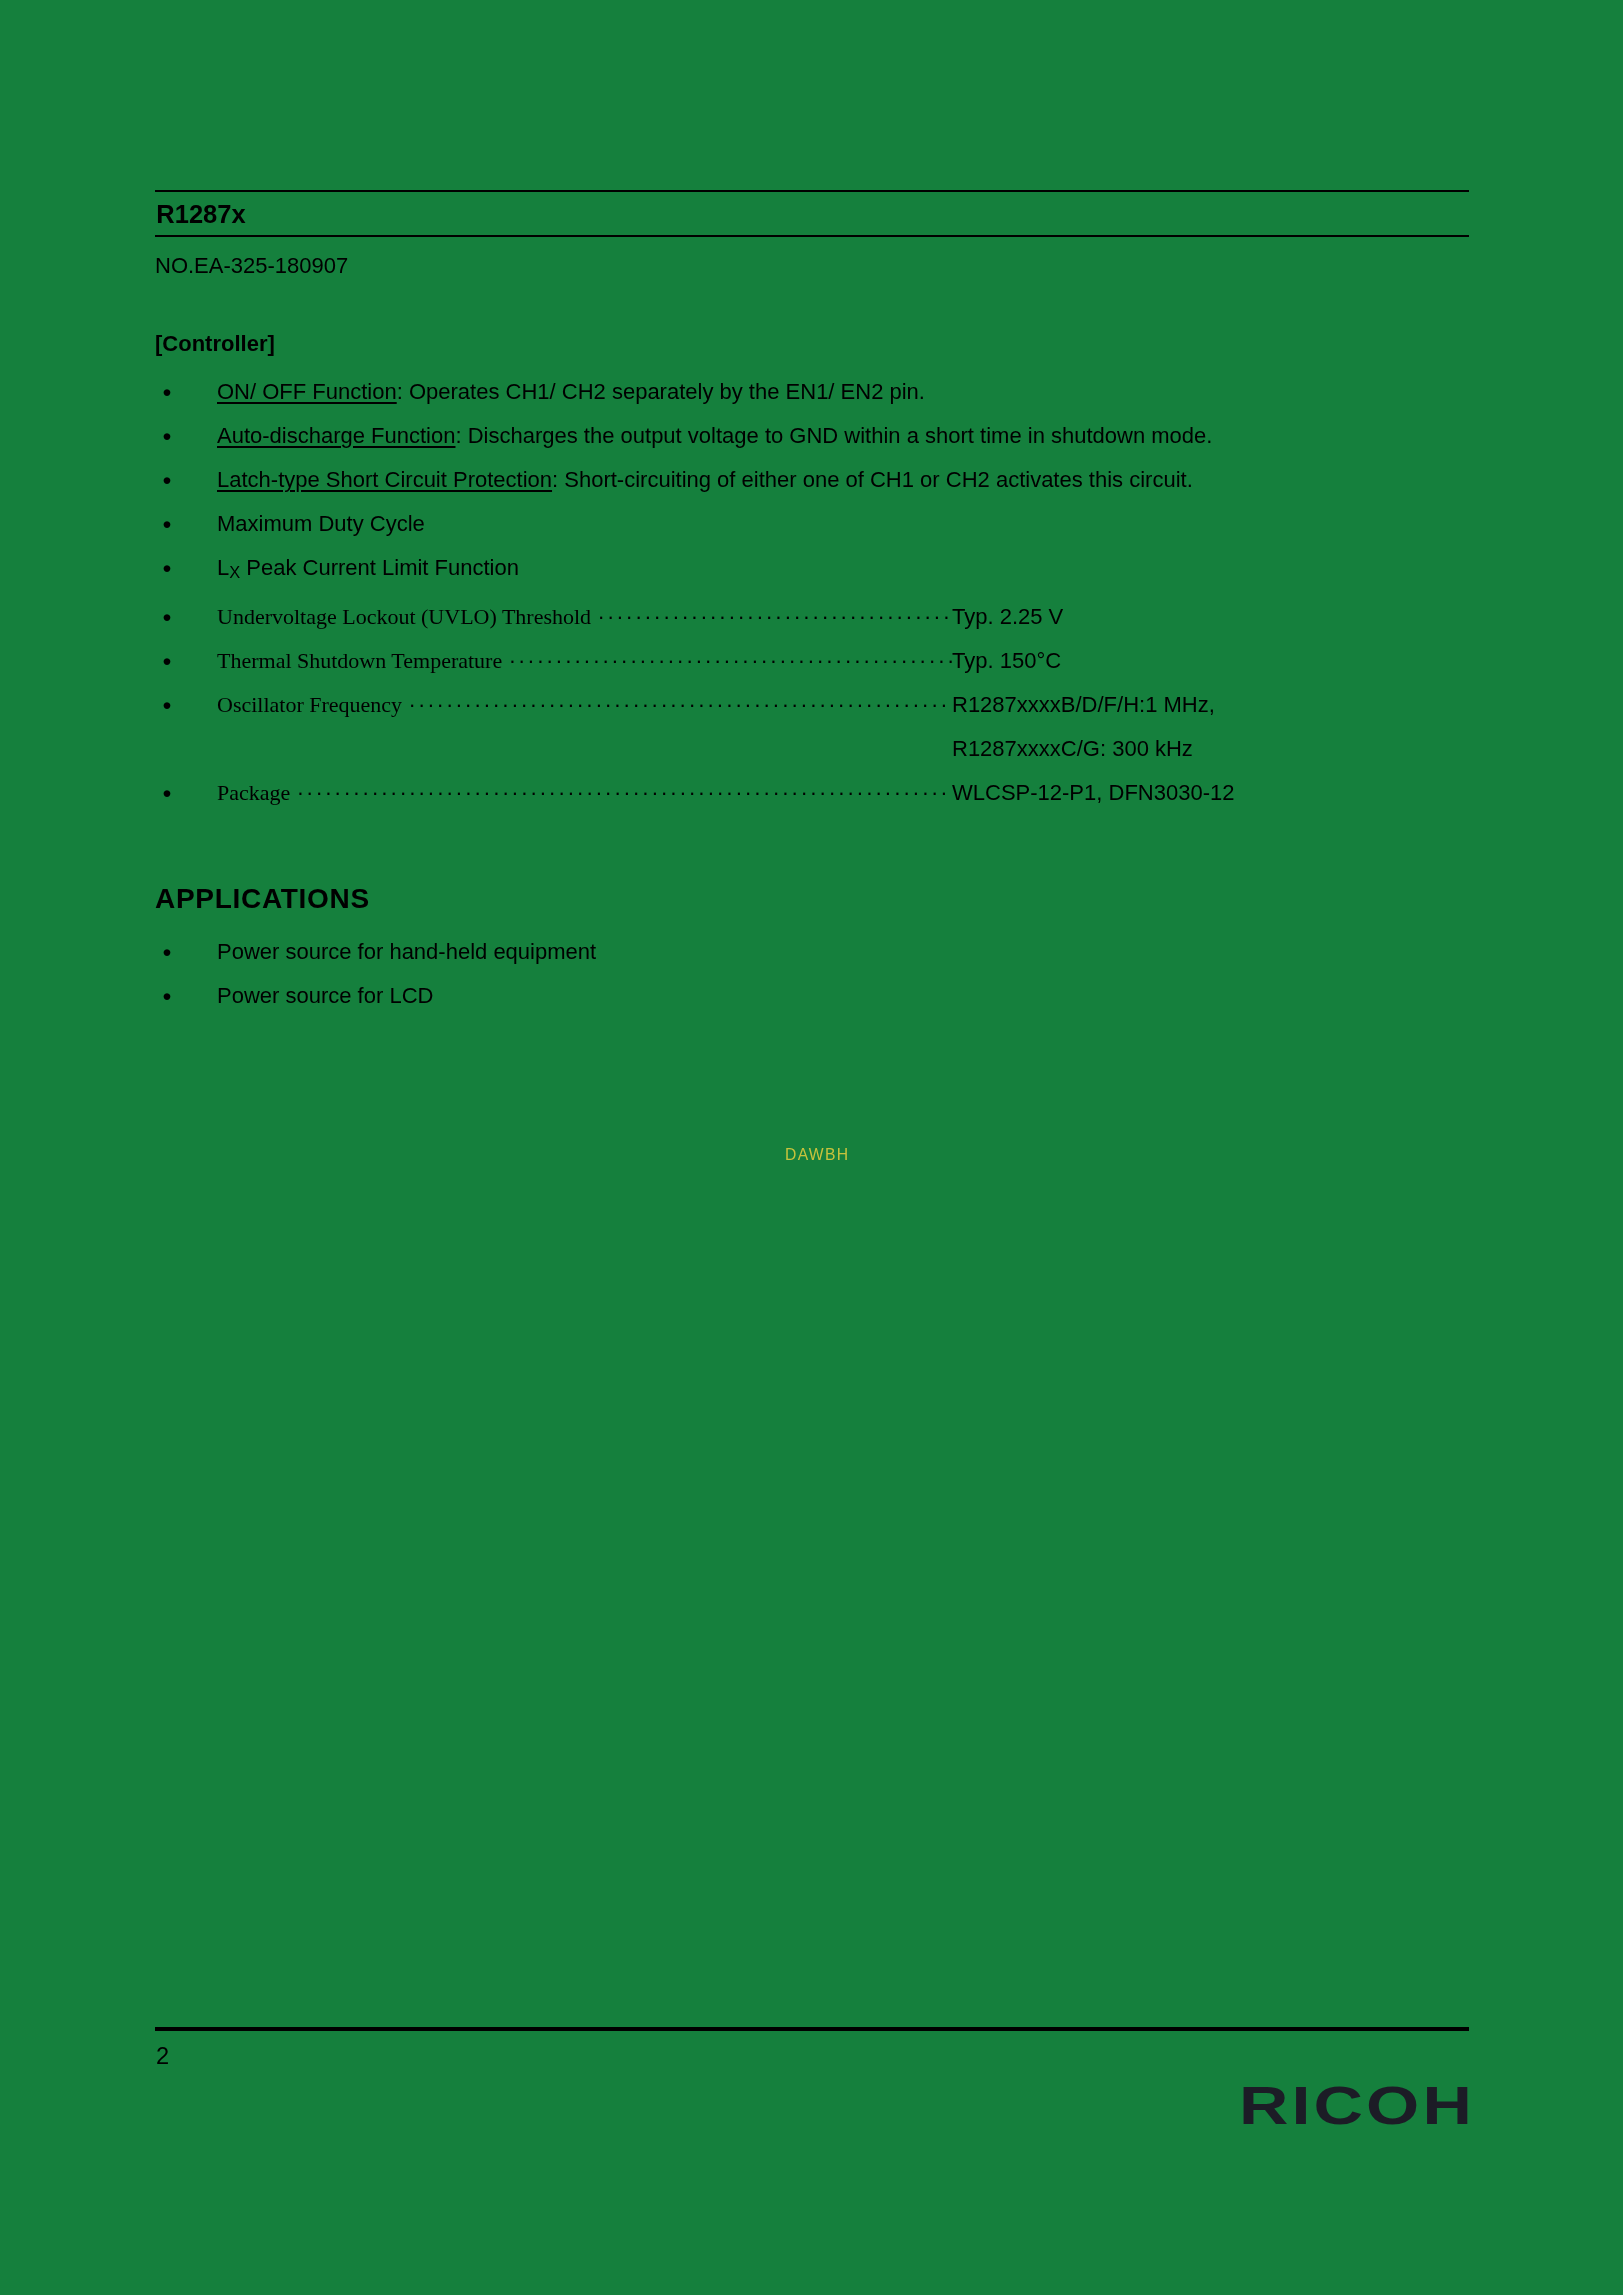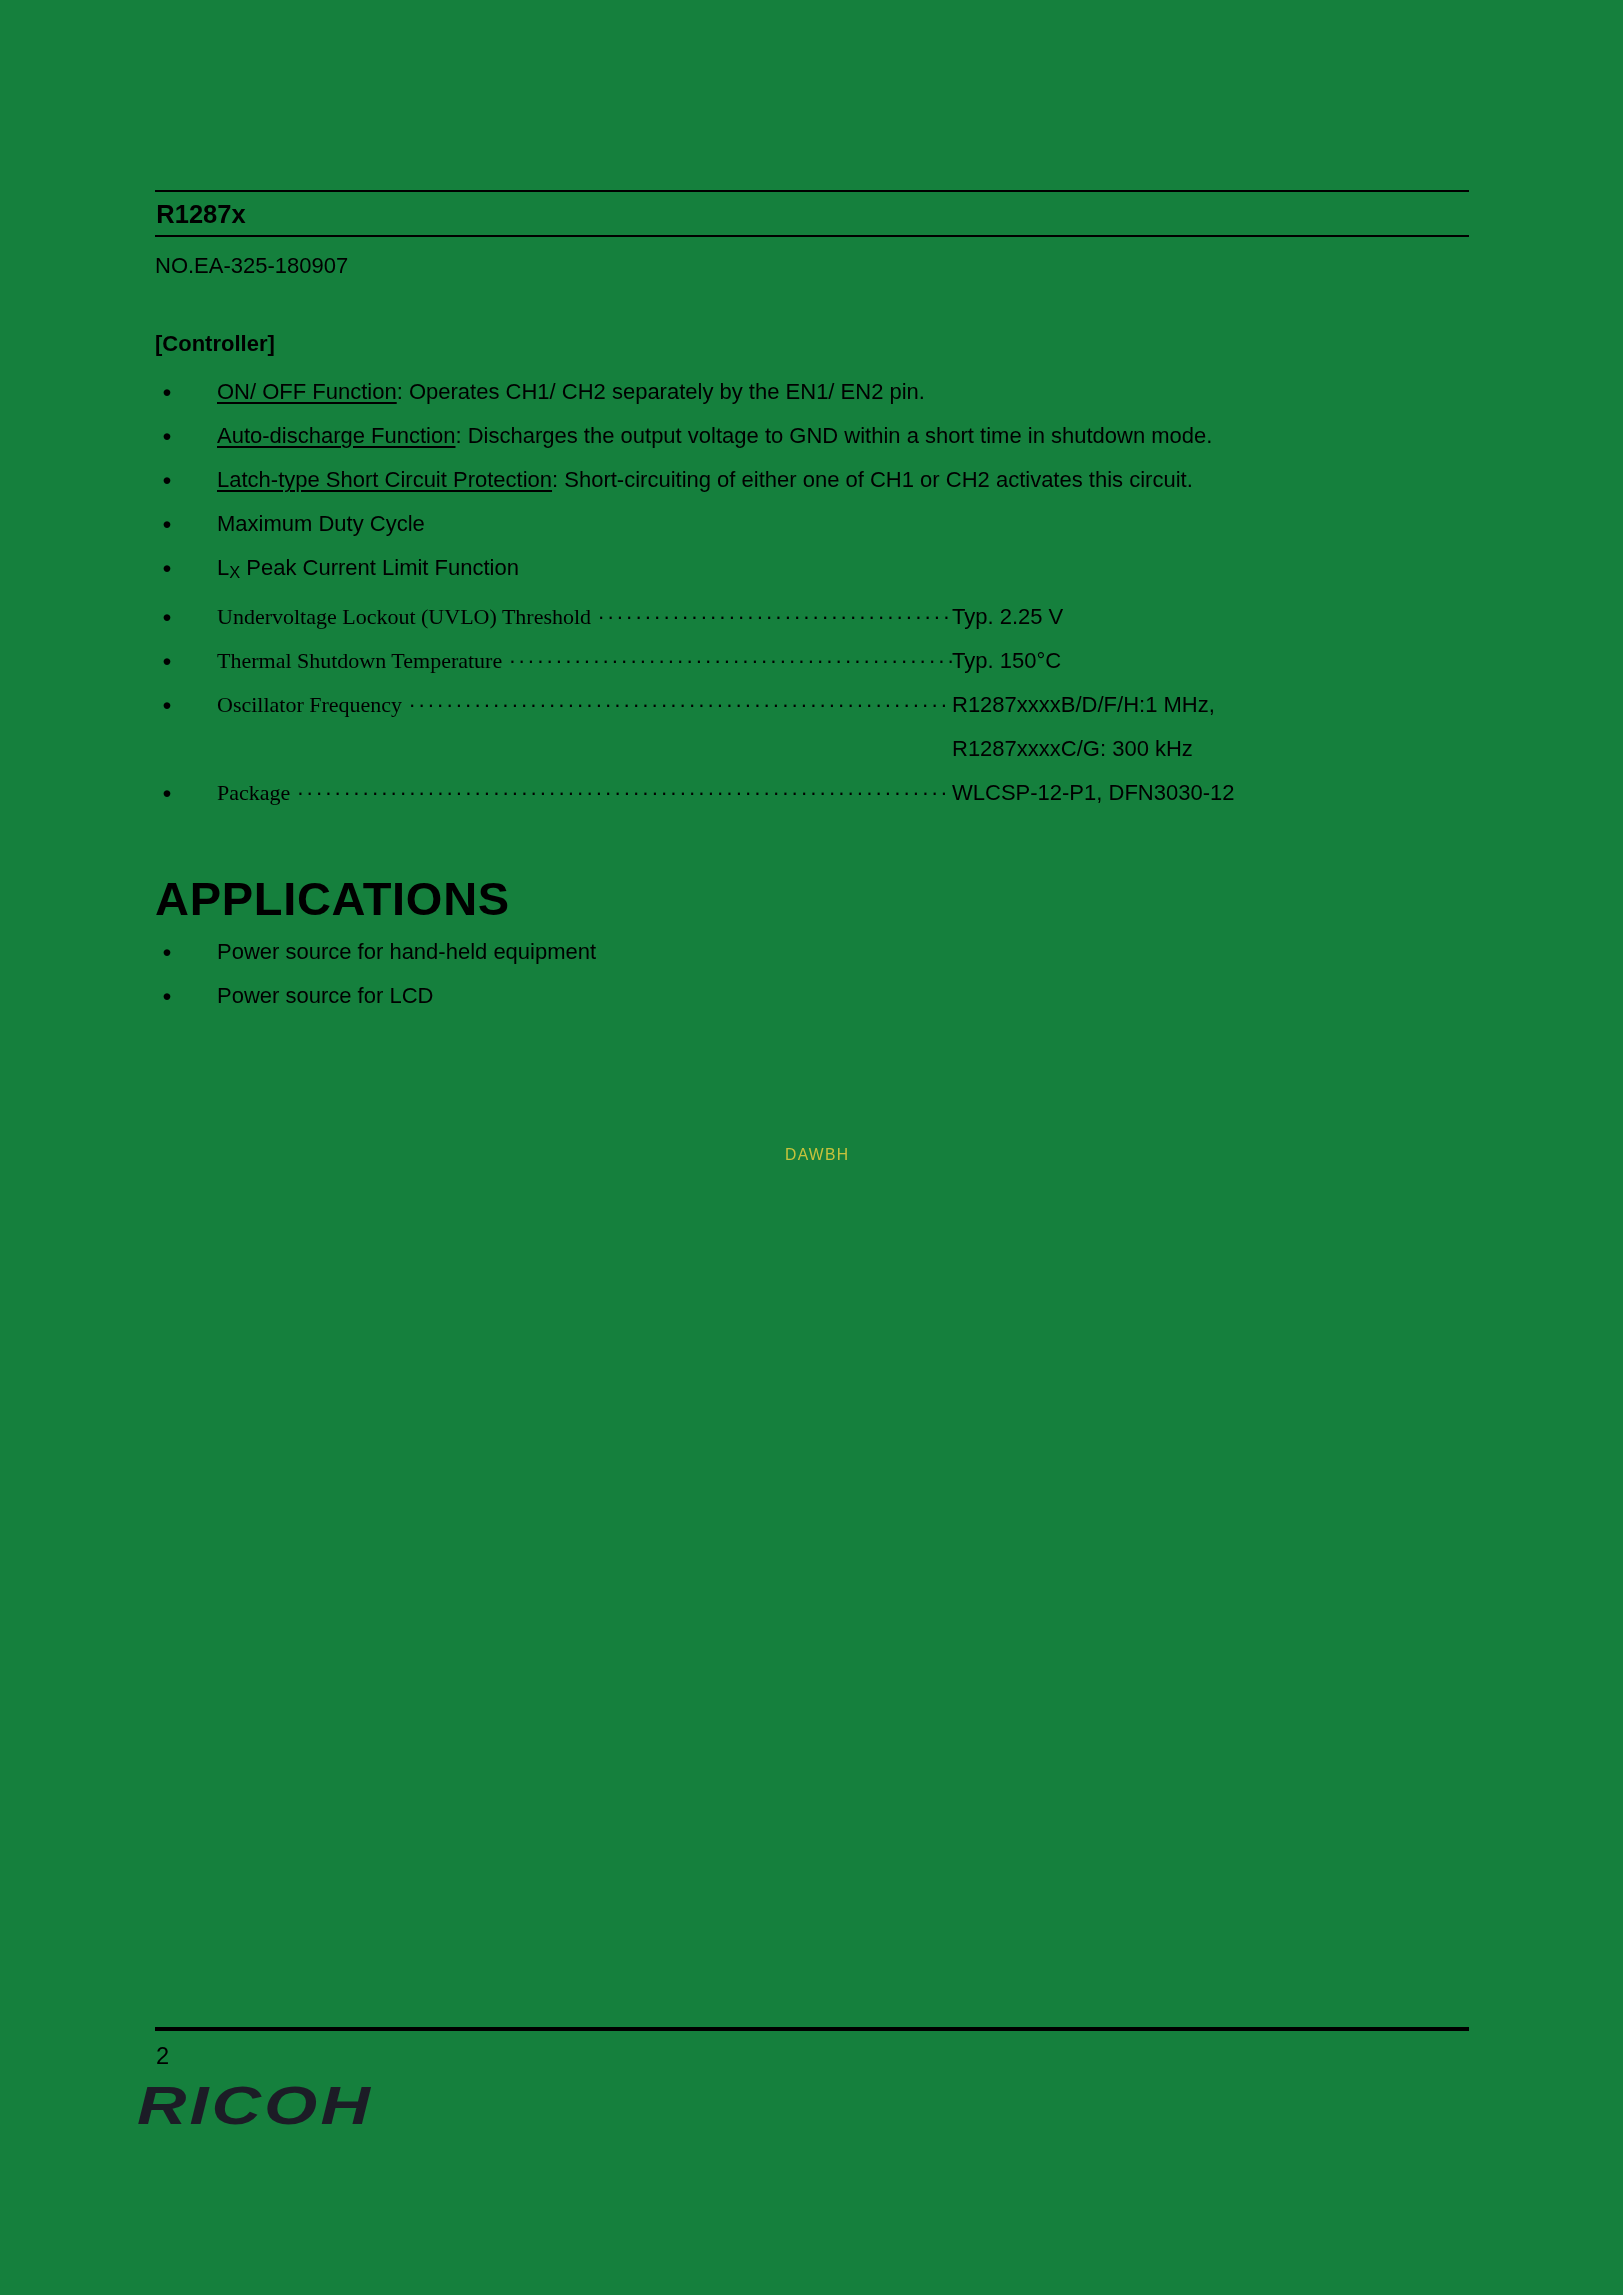--- a/index.html
+++ b/index.html
@@ -62,21 +62,21 @@
     letter-spacing:2px;
     padding:0 5.2px 0 6.5px;
   }
   .value { flex:none; white-space:pre; }
   .sub {
     font-size:16.4px;
     vertical-align:-3.3px;
   }
   .applications-heading {
     margin-top:63px;
-    font-size:47px;
+    font-size:28px;
     font-weight:bold;
     line-height:42px;
     letter-spacing:0.7px;
   }
   .applications-list { margin-top:10.5px; }
   .watermark {
     position:absolute;
     left:785px;
     top:1146px;
     font-size:15.7px;
@@ -94,25 +94,24 @@
   }
   .page-number {
     position:absolute;
     left:156px;
     top:2042px;
     font-size:23.6px;
     line-height:29px;
   }
   .logo-wrap {
     position:absolute;
-    left:155px;
+    left:143px;
     top:2072px;
     width:1314px;
-    text-align:left;
-    font-style:italic;
+    text-align:right;
   }
   .ricoh-logo {
     display:inline-block;
     font-family:"Liberation Sans", sans-serif;
     font-size:58px;
     font-weight:bold;
     color:#1c1c26;
     letter-spacing:2.6px;
     transform:scaleX(1.18) scaleY(0.92);
   }

